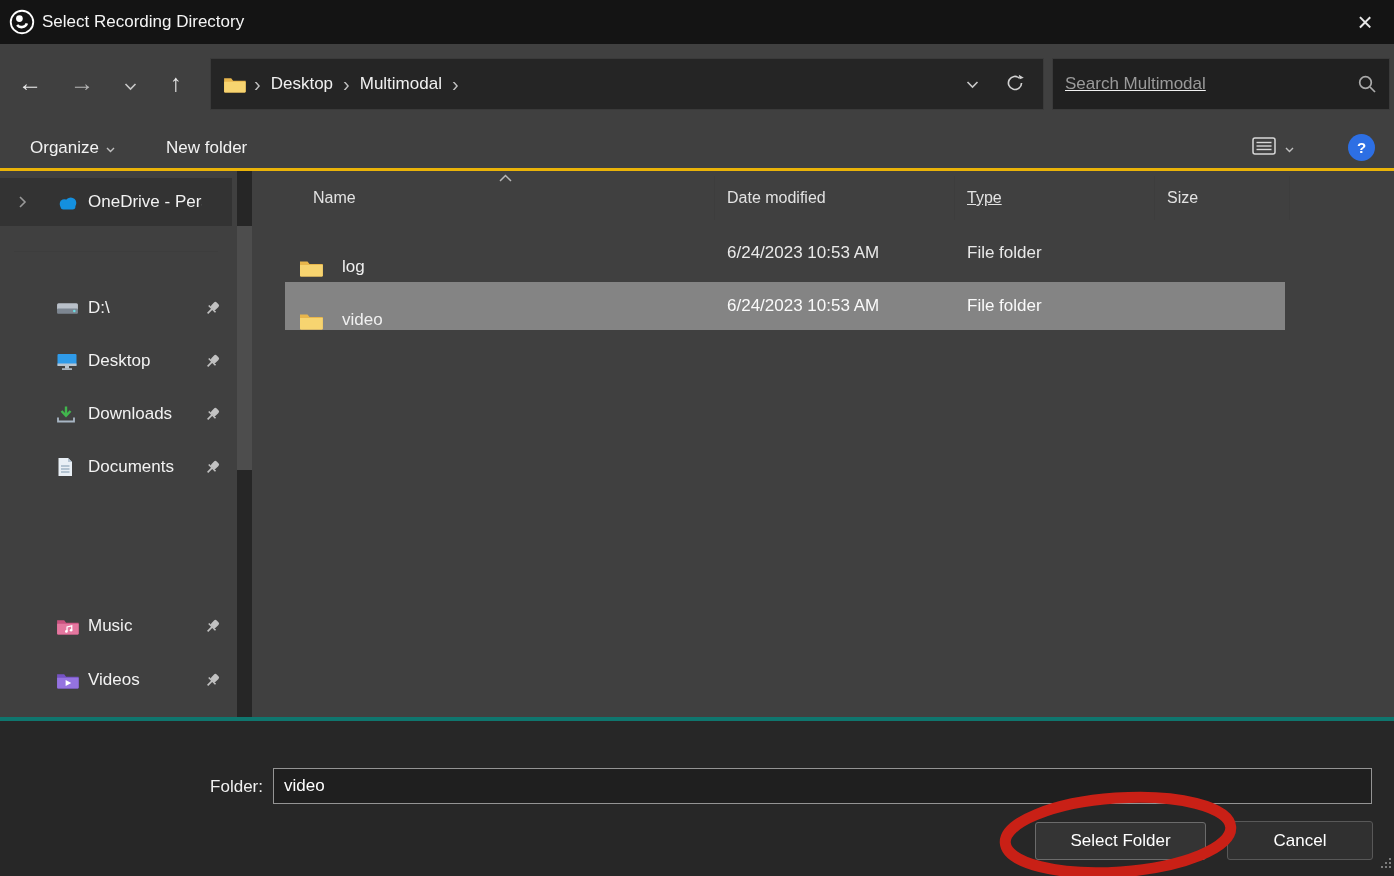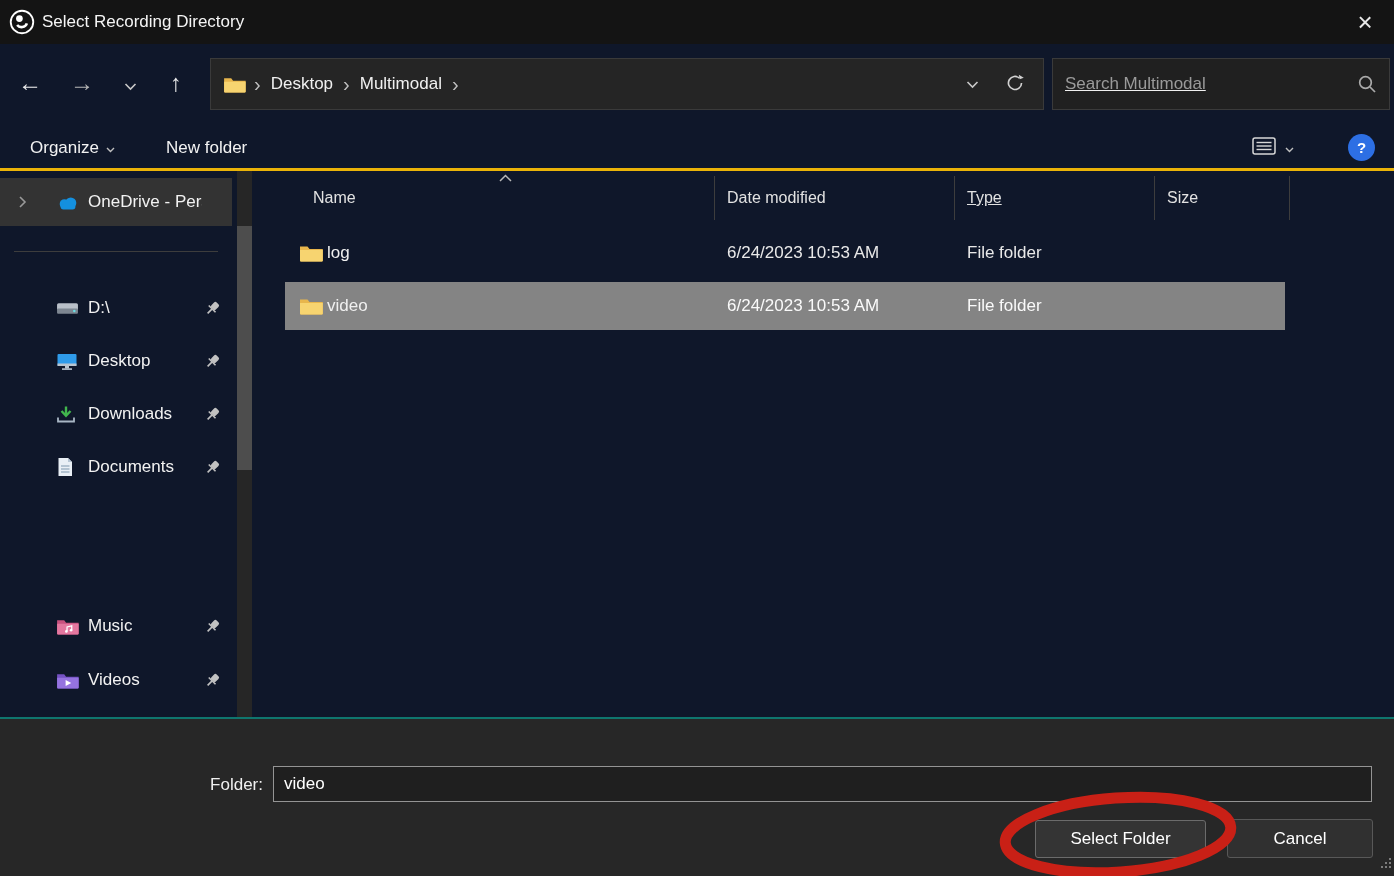--- a/index.html
+++ b/index.html
@@ -1,19 +1,19 @@
 <!DOCTYPE html>
 <html><head>
 <meta charset="utf-8">
 <style>
   * { box-sizing: border-box; margin: 0; padding: 0; }
   html,body { background:#000; }
   .window {
     position: relative; width: 1394px; height: 876px;
-    background: #0f172a; overflow: hidden;
+    background: #404040; overflow: hidden;
     font-family: "Liberation Sans", "DejaVu Sans", sans-serif;
     color: #f0f0f0; font-size: 17px;
   }
   
   .titlebar { position:absolute; top:0; left:0; right:0; height:44px; background:#141414; display:flex; align-items:center; }
   .obs-logo { margin-left:8px; width:28px; height:28px; display:flex; align-items:center; justify-content:center; }
   .win-title { margin-left:6px; font-size:17px; color:#f5f5f5; }
   .close-btn { position:absolute; right:6px; top:0; width:46px; height:44px; display:flex; align-items:center; justify-content:center; font-size:26px; color:#e8e8e8; cursor:pointer; background:transparent; border:none; }
   
   .nav-btn { position:absolute; top:58px; width:40px; height:50px; display:flex; align-items:center; justify-content:center; font-size:24px; background:transparent; border:none; color:#ececec; cursor:pointer; }
@@ -49,29 +49,29 @@
   .list-header { position:absolute; left:285px; top:176px; width:1005px; height:44px; display:flex; color:#e2e2e2; font-size:16px;justify-content:space-between; }
   .list-header .hcell { display:flex; align-items:center; border-right:1px solid #3d3d3d; cursor:pointer; }
   .hc-name { width:430px; padding-left:28px; }
   .hc-date { width:240px; padding-left:12px; }
   .hc-type { width:200px; padding-left:12px;text-decoration:underline; }
   .hc-size { width:135px; padding-left:12px; }
   .sort-caret { position:absolute; left:498px; top:168px; }
   .file-row { position:absolute; left:285px; width:1000px; height:48px; display:flex; align-items:center; cursor:pointer; }
   .file-row.selected { background:#848484; }
   .fc { display:flex; align-items:center; height:100%; }
-  .fc-name { width:430px; padding-left:14px; gap:4px; }
+  .fc-name { width:430px; padding-left:14px; gap:19px;align-items:flex-end; }
   .fc-date { width:240px; padding-left:12px; color:#e9e9e9; }
   .fc-type { width:200px; padding-left:12px; color:#e9e9e9; }
   .fc-size { width:130px; padding-left:12px; color:#e9e9e9; }
   .file-row.selected .fc-date, .file-row.selected .fc-type { color:#fafafa; }
   .row-log { top:229px; }
   .row-video { top:282px; }
   
-  .footer { position:absolute; left:0; top:717px; right:0; bottom:0; background:#272727; border-top:2px solid #0f766e; }
+  .footer { position:absolute; left:0; top:717px; right:0; bottom:0; background:#272727; border-top:4px solid #0f766e; }
   .folder-label { position:absolute; left:160px; top:56px; width:103px; text-align:right; color:#f0f0f0; }
   .folder-input { position:absolute; left:273px; top:47px; width:1099px; height:36px; background:#1f1f1f; border:1px solid #949494; color:#fff; font-size:17px; font-family:inherit; padding:0 10px; outline:none; }
   .btn { position:absolute; background:#343434; border:1px solid #6b6b6b; border-radius:3px; color:#fff; font-size:17px; font-family:inherit; cursor:pointer; }
   .btn-select { left:1035px; top:101px; width:171px; height:38px; }
   .btn-cancel { left:1227px; top:100px; width:146px; height:39px; background:#303030; border-color:#585858; }
   .annotation { position:absolute; left:995px; top:790px; width:250px; height:90px; pointer-events:none; }
   .resize-grip { position:absolute; right:2px; bottom:2px; }
 </style>
 </head>
 <body>

